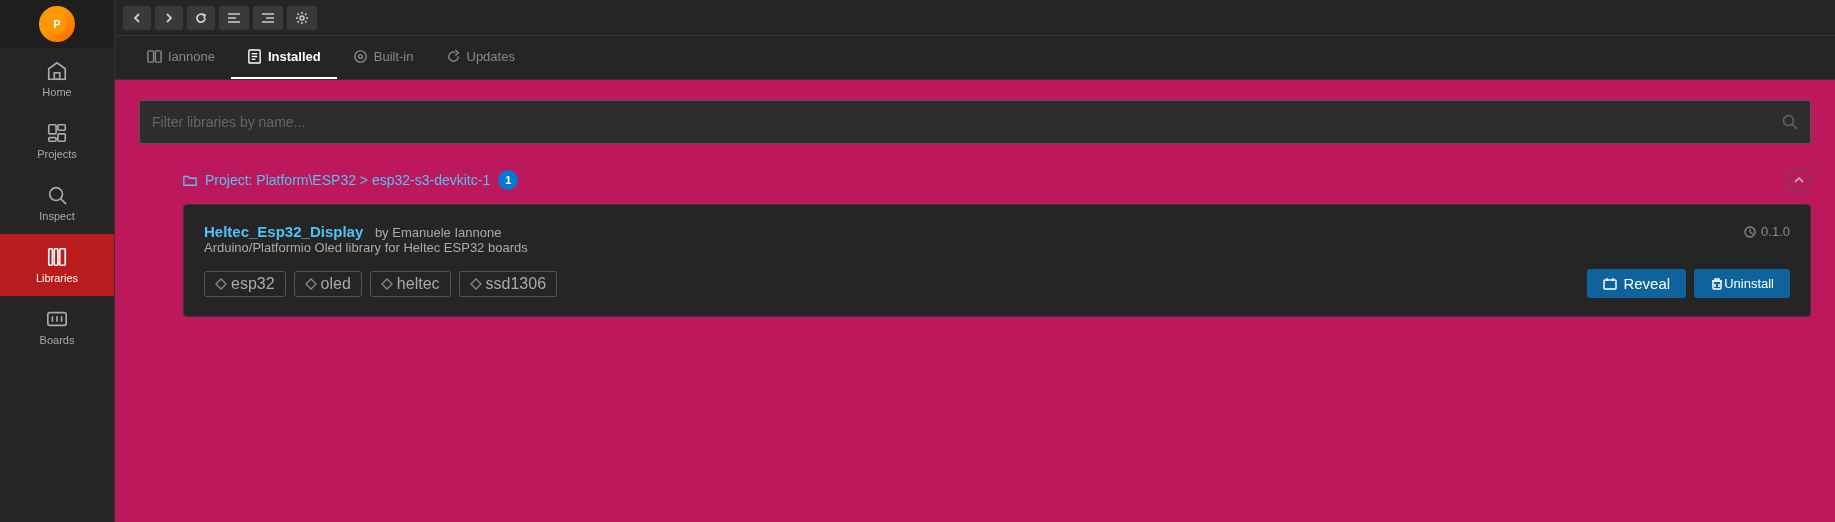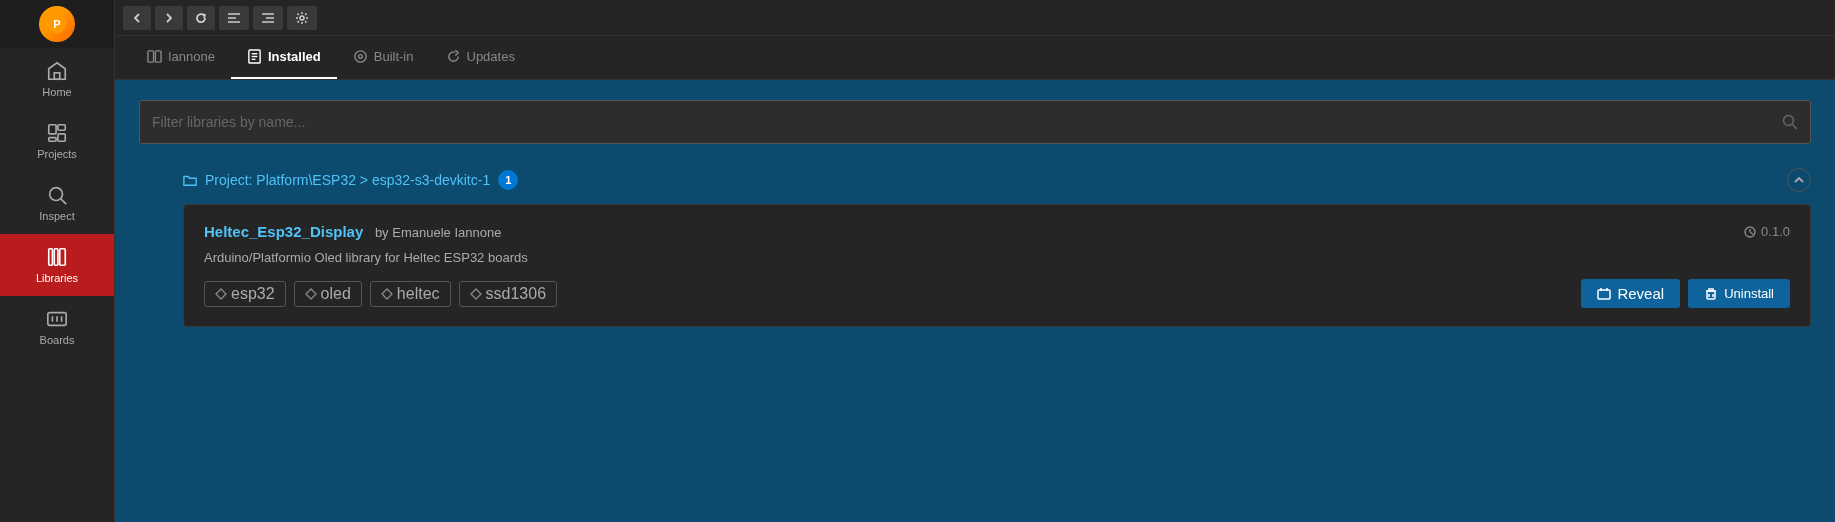--- a/index.html
+++ b/index.html
@@ -129,21 +129,21 @@
       border-bottom: 2px solid #fff;
       font-weight: 600;
     }
     .tab svg { width: 15px; height: 15px; flex-shrink: 0; }
 
     
     .content {
       flex: 1;
       padding: 20px 24px;
       overflow-y: auto;
-      background: #0c4a6e;
+      background: #be185d;
     }
 
     
     .search-bar {
       display: flex;
       align-items: center;
       background: #2d2d2d;
       border: 1px solid #555;
       border-radius: 3px;
       padding: 0 12px;
@@ -212,21 +212,20 @@
       background: #252526;
       border: 1px solid #383838;
       border-radius: 4px;
       padding: 18px 20px;
       margin-top: 8px;
     }
     .lib-header {
       display: flex;
       align-items: center;
       justify-content: space-between;
-      margin-bottom: 10px;
       text-align: right;
     }
     .lib-name {
       color: #4fc3f7;
       font-size: 15px;
       font-weight: 600;
     }
     .lib-author {
       color: #aaa;
       font-size: 13px;
@@ -284,21 +283,20 @@
     .btn-uninstall {
       background: #0e639c;
       color: #fff;
       border: none;
       border-radius: 3px;
       padding: 6px 16px;
       cursor: pointer;
       font-size: 13px;
       display: flex;
       align-items: center;
-      gap: 6px;
     }
   </style>
 </head>
 <body>
 
 <nav class="sidebar">
   <div class="sidebar-logo">
     <div class="logo-circle">
       <svg viewBox="0 0 24 24" width="22" height="22" fill="#fff">
           <circle cx="12" cy="12" r="10" fill="#f90"></circle>

